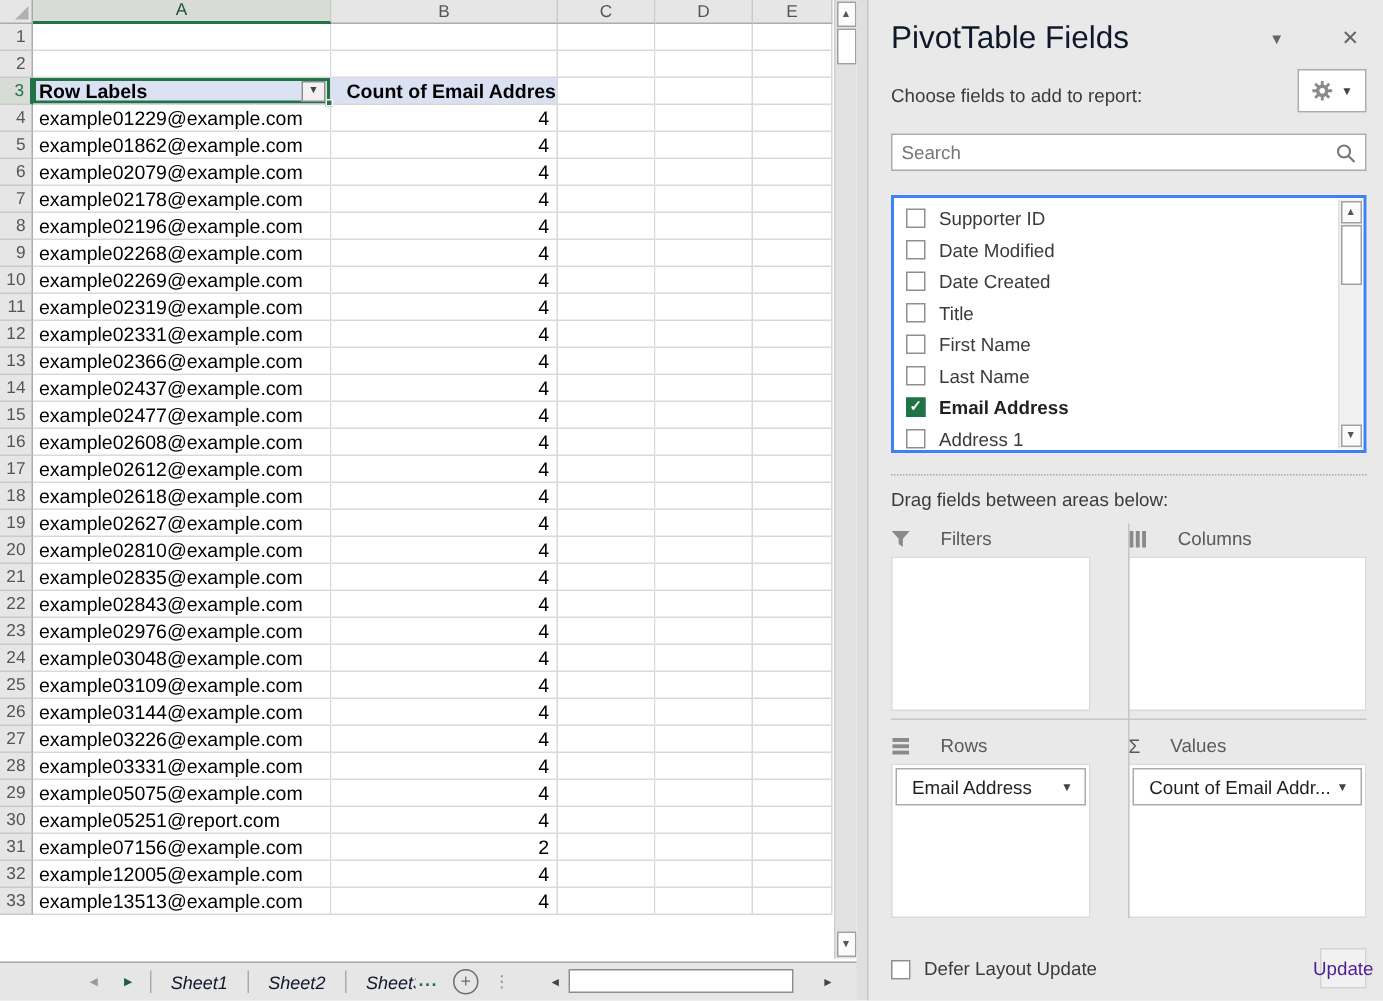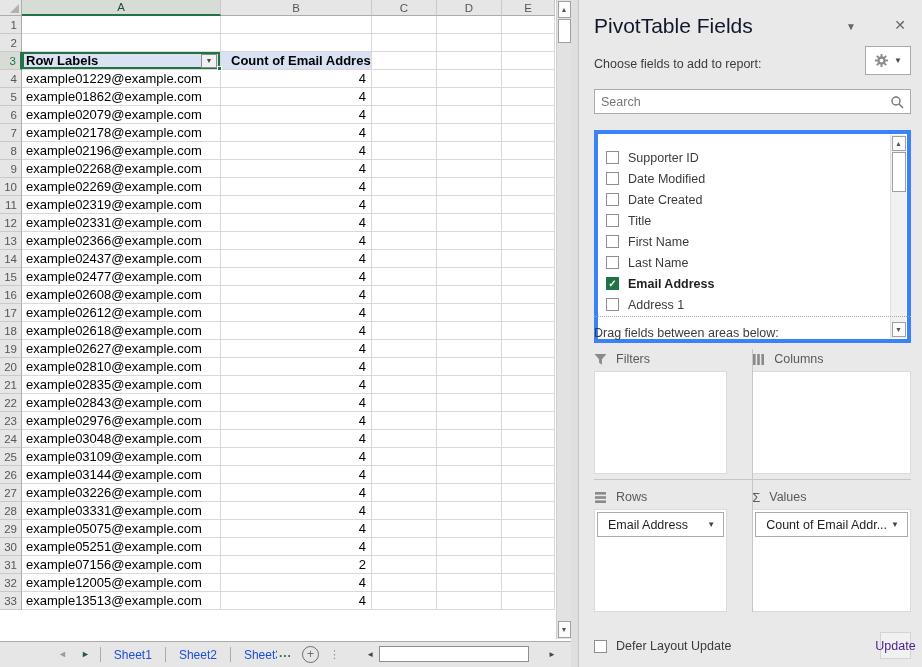--- a/index.html
+++ b/index.html
@@ -46,21 +46,21 @@
 
   
   .tabbar { position:absolute; left:0; top:641px; width:571px; height:26px; background:#E6E6E6;
             border-top:1px solid #ABABAB; display:flex; align-items:center; font-size:12px; color:#444; }
   .navarrows { margin-left:58px; display:flex; gap:14px; align-items:center; }
   .nav { font-size:9px; line-height:1; }
   .nav.dis { color:#9A9A9A; }
   .nav.act { color:#1F5B45; }
   .tabs { display:flex; align-items:center; height:100%; margin-left:10px; }
   .tabsep { width:1px; height:15px; background:#ABABAB; }
-  .tab { padding:0 13px; height:100%; display:flex; align-items:center; color:#1d4ed8; }
+  .tab { padding:0 13px; height:100%; display:flex; align-items:center; color:#0f172a;font-style:italic; }
   .tab.clip { max-width:46px; overflow:hidden; padding-right:0; }
   .tab-ellipsis { color:#217346; font-weight:bold; letter-spacing:1px; margin:0 6px 4px 2px; }
   .addsheet { width:17px; height:17px; border:1px solid #6D6D6D; border-radius:50%; color:#6D6D6D;
               font-size:12px; line-height:14px; text-align:center; margin:0 10px 0 4px; }
   .splitter { color:#8A8A8A; font-size:11px; letter-spacing:0; margin-right:6px; }
   .hscroll { margin-left:auto; margin-right:12px; display:flex; align-items:center; height:18px; }
   .hbtn { font-size:8px; color:#444; padding:0 3px; }
   .htrack { width:168px; height:17px; background:#E6E6E6; position:relative; }
   .hthumb { position:absolute; left:2px; top:0; width:150px; height:16px; background:#FFF; border:1px solid #8E8E8E; }
 
@@ -73,39 +73,39 @@
   .p-choose { position:absolute; left:15px; top:57px; }
   .p-gear { position:absolute; right:11px; top:46px; width:46px; height:29px; background:#FFF;
             border:1px solid #ABABAB; display:flex; align-items:center; justify-content:center; gap:5px; }
   .p-gear .caret { font-size:8px; color:#444; }
   .p-search { position:absolute; left:15px; top:89px; right:11px; height:25px; background:#FFF;
               border:1px solid #ABABAB; display:flex; align-items:center; }
   .p-search input { border:0; outline:0; flex:1; font-family:"Liberation Sans",sans-serif; font-size:12.5px;
                     color:#333; padding:0 6px; background:transparent; }
   .p-search input::placeholder { color:#767676; opacity:1; }
   .p-search .mag { margin-right:6px; display:flex; }
-  .p-list { position:absolute; left:15px; top:130px; right:11px; height:213px; background:#FFF;
-            border:4px solid #3b82f6; padding:13px 0 0 0; overflow:hidden; }
+  .p-list { position:absolute; left:15px; top:130px; right:11px; height:172px; background:#FFF;
+            border:2px solid #3b82f6; padding:3px 0 0 0; overflow:hidden; }
   .field-item { display:flex; align-items:center; height:21px; padding-left:8px; }
   .cb { width:13px; height:13px; border:1px solid #8F8F8F; background:#FFF; margin-right:9px; flex:0 0 auto;
         font-size:10px; line-height:12px; text-align:center; color:#FFF; }
   .cb.on { background:#217346; border-color:#217346; font-weight:bold; }
   .field-label.bold { font-weight:bold; color:#1F1F1F; }
   .p-list-scroll { position:absolute; right:1px; top:1px; bottom:1px; width:16px; background:#F1F1F1;
                    border-left:1px solid #E0E0E0; display:flex; flex-direction:column; align-items:center; }
   .p-list-scroll .scroll-btn { width:14px; height:15px; }
   .p-list-scroll .vthumb { width:14px; height:40px; }
   .p-sep { position:absolute; left:15px; right:11px; top:316px; border-top:1px dotted #A9A9A9; }
   .p-drag { position:absolute; left:15px; top:326px; }
   .p-areas { position:absolute; left:15px; right:11px; top:349px; height:263px;
              display:grid; grid-template-columns:1fr 1fr; grid-template-rows:1fr 1fr; gap:13px 25px; }
   .p-areas .vline { position:absolute; left:calc(50% - 1px); top:0; bottom:0; width:1px; background:#C6C6C6; }
   .p-areas .hline { position:absolute; left:0; right:0; top:130px; height:1px; background:#C6C6C6; }
   .area { display:flex; flex-direction:column; }
-  .area-head { display:flex; align-items:center; gap:9px; height:20px; color:#5A5A5A; }
+  .area-head { display:flex; align-items:center; gap:20px; height:20px; color:#5A5A5A; }
   .area-box { flex:1; background:#FFF; border:1px solid #DADADA; margin-top:2px; padding:2px; }
   .sigma { font-size:13px; color:#5A5A5A; }
   .pill { height:25px; background:#FFF; border:1px solid #ABABAB; display:flex; align-items:center;
           padding:0 8px 0 10px; color:#1F1F1F; }
   .pill .pill-label { flex:1; overflow:hidden; white-space:nowrap; }
   .pill .pill-caret { font-size:8px; color:#444; margin-left:4px; }
   .p-defer { position:absolute; left:15px; top:639px; display:flex; align-items:center; }
   .p-defer .cb { margin-right:9px; }
   .p-update { position:absolute; right:11px; top:632px; width:31px; height:27px; background:#F1F1F1;
               border:1px solid #D4D4D4; color:#4c1d95; font-size:12.5px; display:flex;
@@ -363,21 +363,21 @@
         <tr>
           <th class="rowhdr">29</th>
           <td class="email">example05075@example.com</td>
           <td class="cnt">4</td>
           <td></td>
           <td></td>
           <td></td>
         </tr>
         <tr>
           <th class="rowhdr">30</th>
-          <td class="email">example05251@example.com</td>
+          <td class="email">example05251@report.com</td>
           <td class="cnt">4</td>
           <td></td>
           <td></td>
           <td></td>
         </tr>
         <tr>
           <th class="rowhdr">31</th>
           <td class="email">example07156@example.com</td>
           <td class="cnt">2</td>
           <td></td>

